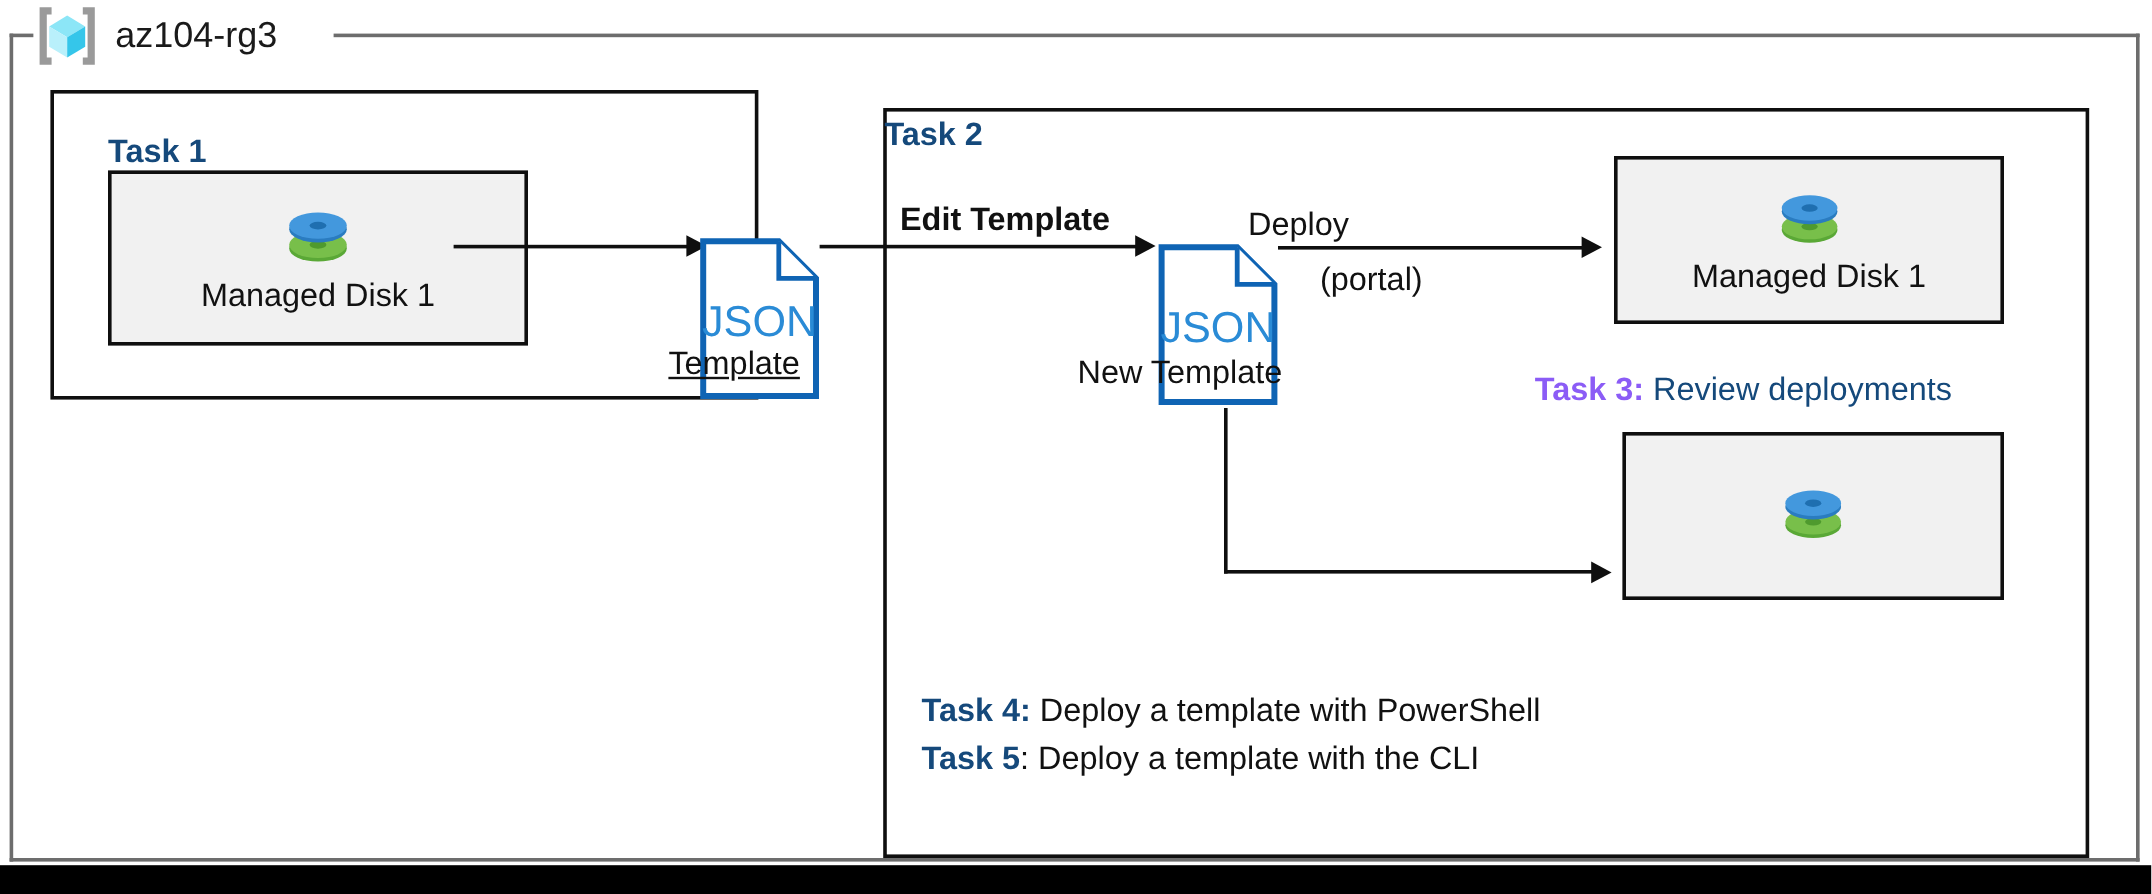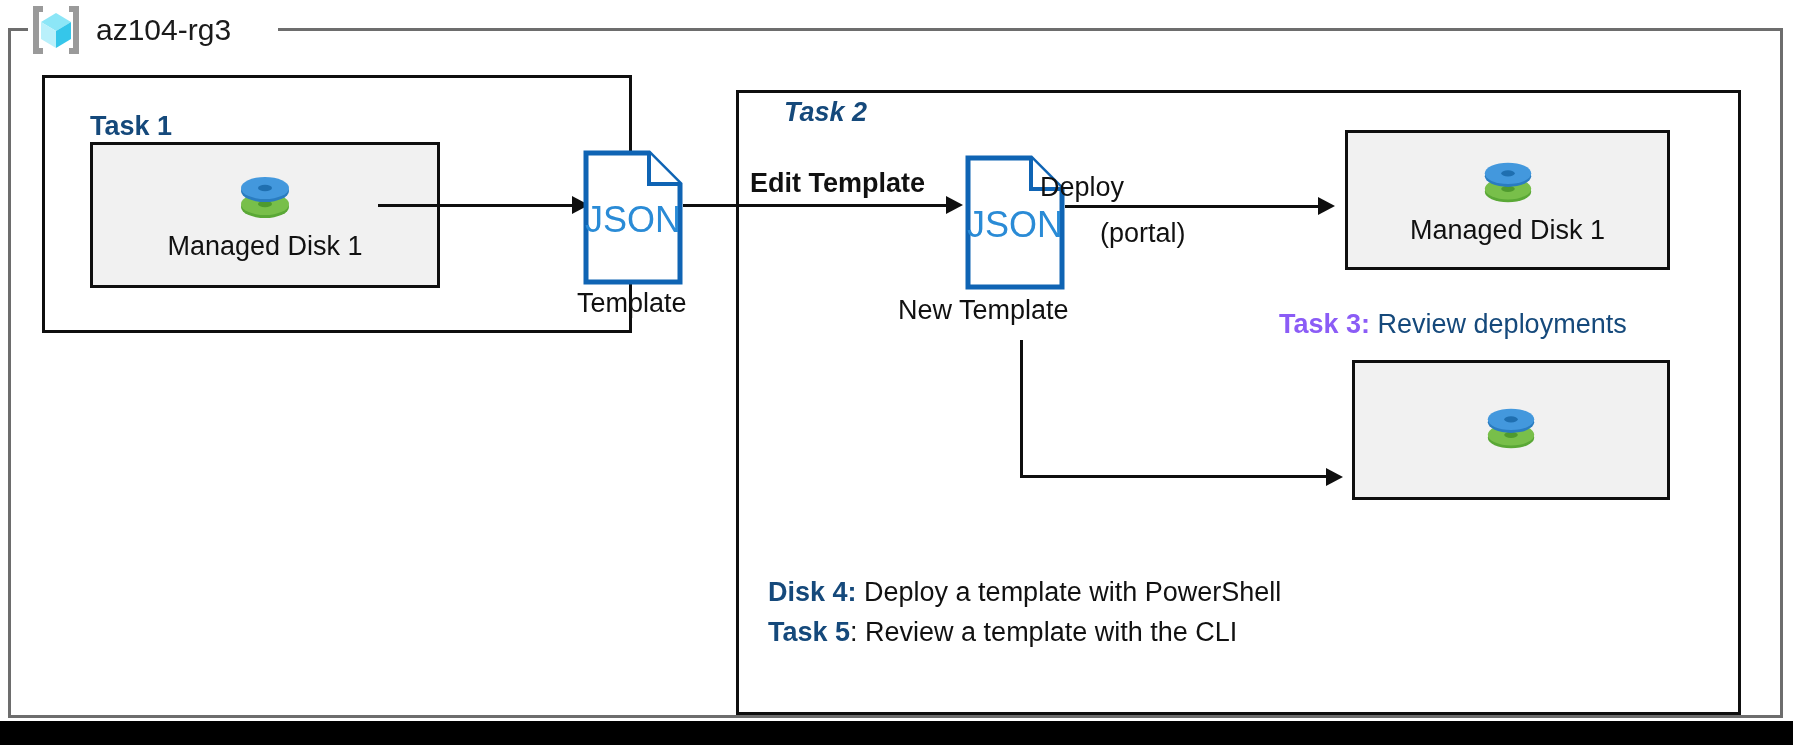--- a/index.html
+++ b/index.html
@@ -87,21 +87,21 @@
   #task2-panel { left: 736px; top: 90px; width: 1005px; height: 625px; }
 
   .task-heading {
     position: absolute;
     font-size: 27px;
     font-weight: bold;
     color: #15497b;
     white-space: nowrap;
   }
   #task1-heading { left: 90px;  top: 111px; }
-  #task2-heading { left: 784px; top: 97px; font-style: italic; }
+  #task2-heading { left: 737px; top: 97px; }
 
   
   .res-box {
     position: absolute;
     background: #f1f1f1;
     border: 3px solid #0f0f0f;
     box-sizing: border-box;
     display: flex;
     flex-direction: column;
     align-items: center;
@@ -113,31 +113,31 @@
 
   .disk-icon { display: block; }
   .res-label {
     font-size: 27px;
     color: #111111;
     margin-top: 2px;
     white-space: nowrap;
   }
 
   
-  .json-doc { position: absolute; }
+  .json-doc { position: absolute; margin-top: 48px; }
   #json-doc-1 { left: 583px; top: 150px; }
   #json-doc-2 { left: 965px; top: 155px; }
 
   .doc-caption {
     position: absolute;
     font-size: 27px;
     color: #111111;
     white-space: nowrap;
   }
-  #template-caption     { left: 577px; top: 288px; }
+  #template-caption     { left: 557px; top: 288px; text-decoration: underline; }
   #new-template-caption { left: 898px; top: 295px; }
   .h-line { position: absolute; height: 3px; background: #0f0f0f; }
   .v-line { position: absolute; width: 3px;  background: #0f0f0f; }
   .arrow-head {
     position: absolute;
     width: 0; height: 0;
     border-top: 9px solid transparent;
     border-bottom: 9px solid transparent;
     border-left: 17px solid #0f0f0f;
   }
@@ -273,18 +273,18 @@
         <ellipse cx="31" cy="38" rx="24" ry="11" fill="#5aa836"></ellipse>
         <ellipse cx="31" cy="35" rx="24" ry="11" fill="#78bf4a"></ellipse>
         <ellipse cx="31" cy="35" rx="7" ry="3.2" fill="#4f9a2e"></ellipse>
         <ellipse cx="31" cy="22" rx="24" ry="11" fill="#2a7cc0"></ellipse>
         <ellipse cx="31" cy="19" rx="24" ry="11" fill="#4398dd"></ellipse>
         <ellipse cx="31" cy="19" rx="7" ry="3.2" fill="#1f6fb0"></ellipse>
       </svg>
     </span>
   </div>
 
-  <div class="task-note" id="task4-note"><span class="tk">Disk 4:</span><span> Deploy a template with PowerShell</span></div>
-  <div class="task-note" id="task5-note"><span class="tk">Task 5</span><span>: Review a template with the CLI</span></div>
+  <div class="task-note" id="task4-note"><span class="tk">Task 4:</span><span> Deploy a template with PowerShell</span></div>
+  <div class="task-note" id="task5-note"><span class="tk">Task 5</span><span>: Deploy a template with the CLI</span></div>
 
   <div class="bottom-bar"></div>
 
 </div>
 
 </body></html>

